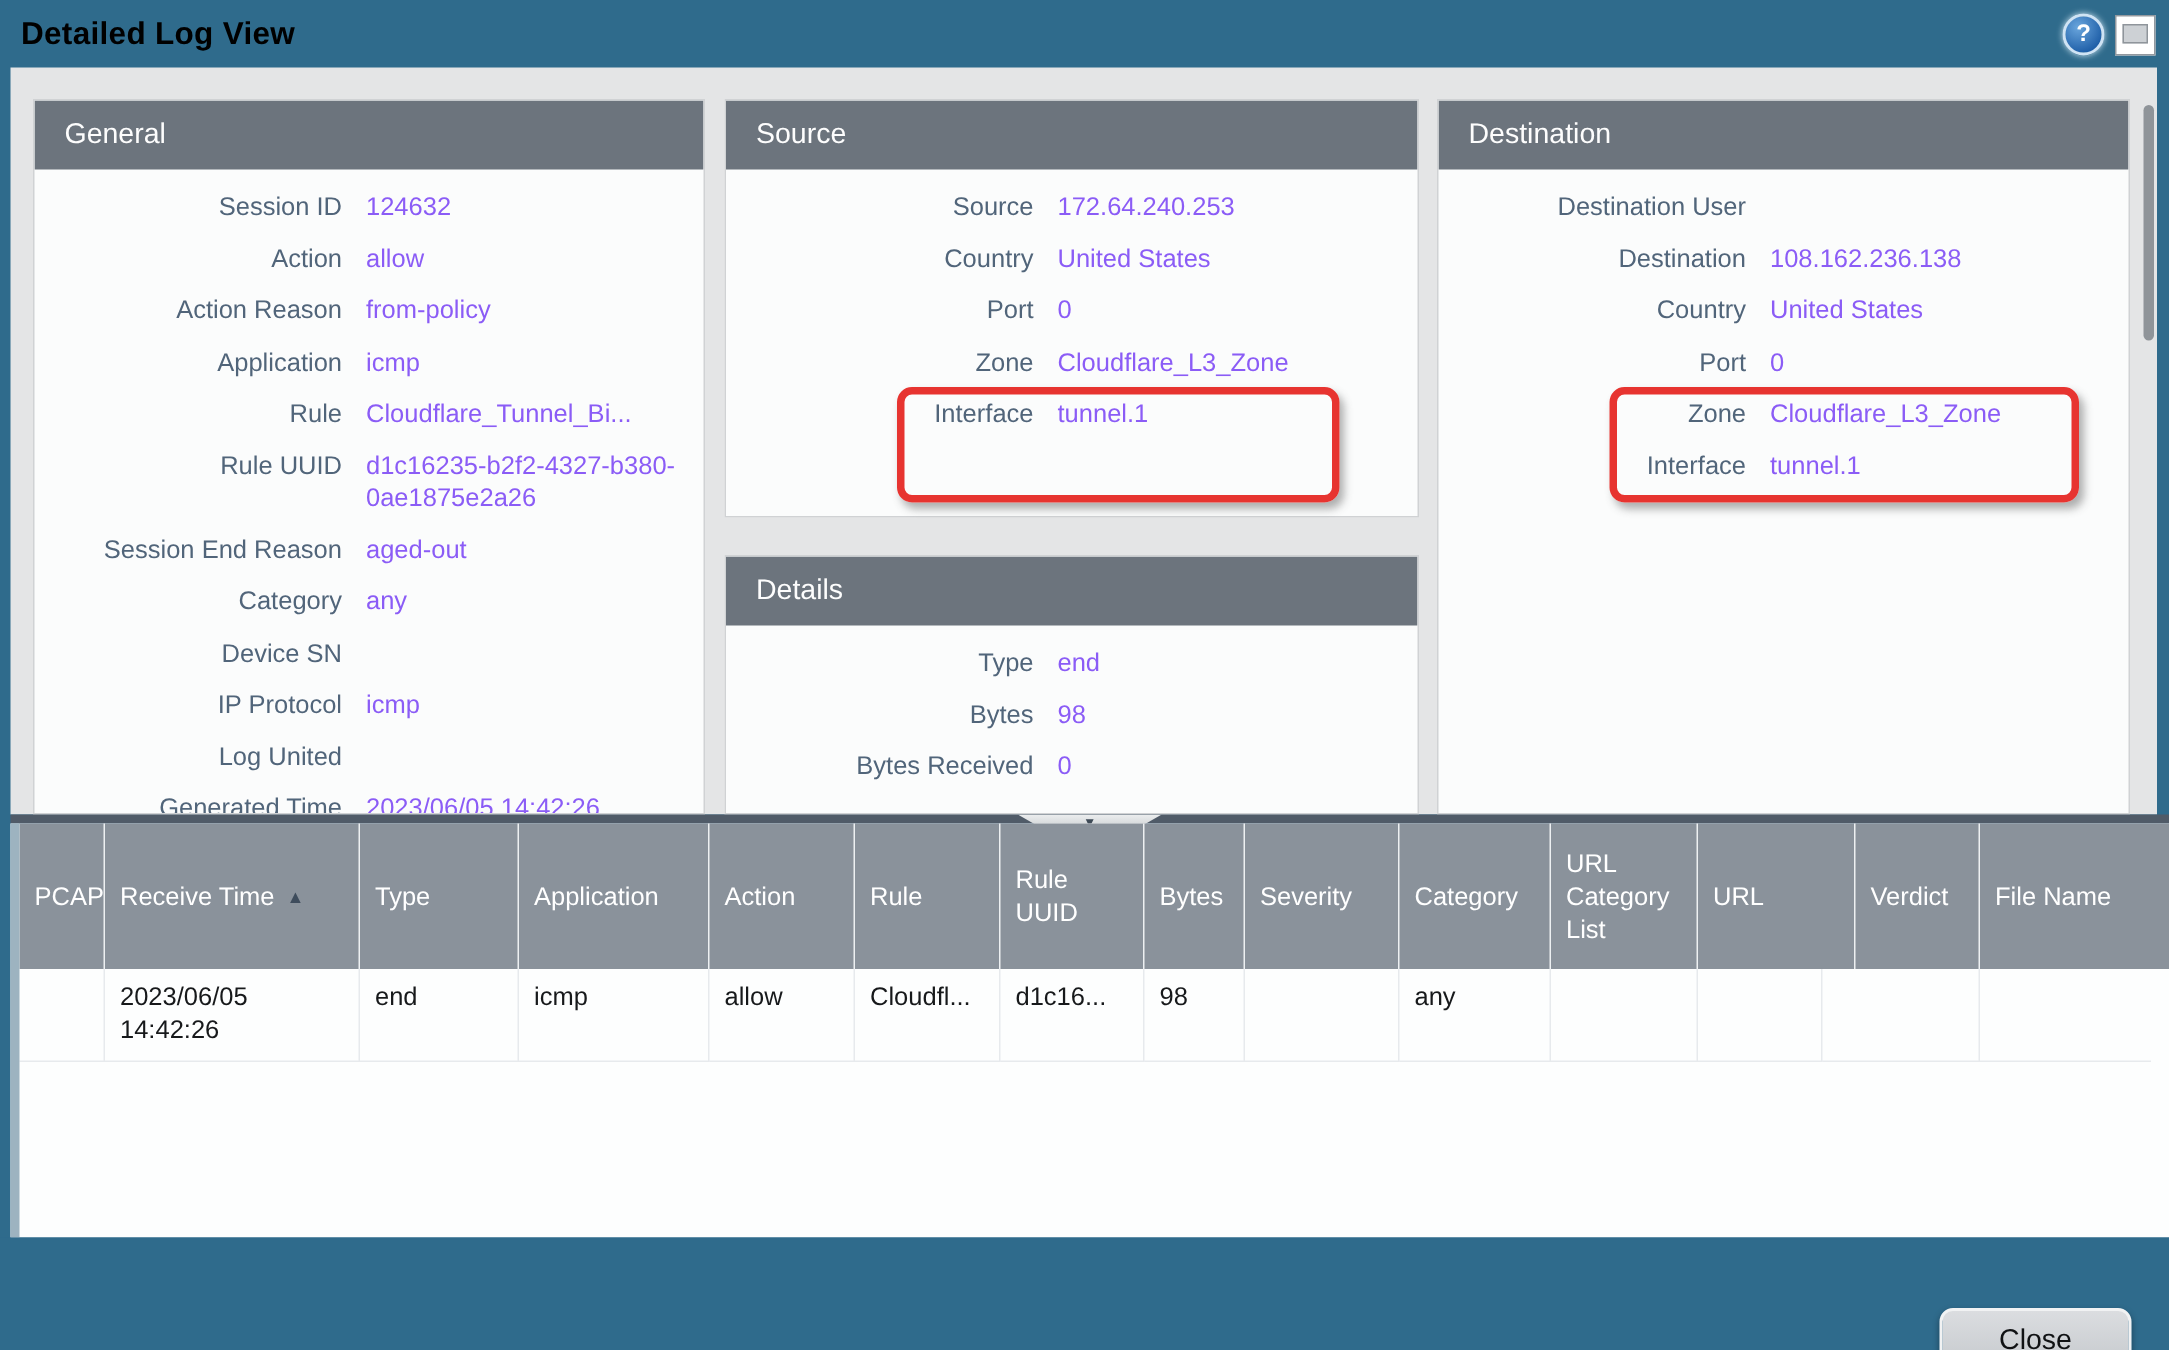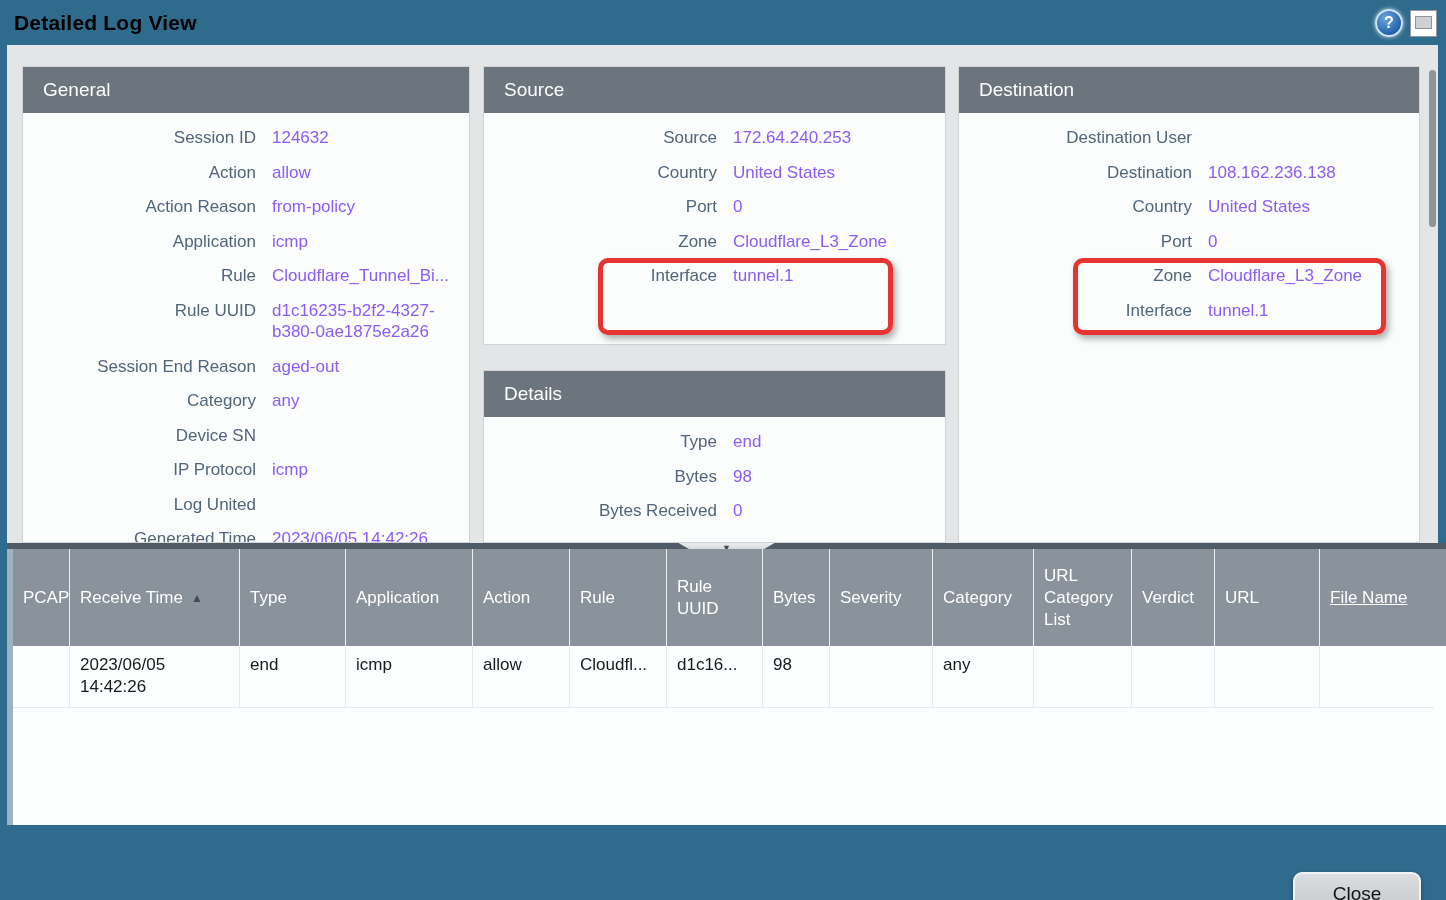--- a/index.html
+++ b/index.html
@@ -28,21 +28,21 @@
   .panel { position:absolute; background:#fbfcfc; border:1px solid #d0d2d4; overflow:hidden; }
   .panel-header { height:46px; background:#6c747d; color:#fdfdfd; font-size:19px;
                   display:flex; align-items:center; padding-left:20px; }
   .panel-body { padding-top:14px; overflow:hidden; }
 
   .panel.general     { left:15px;  top:21px;  width:448px; height:477px; }
   .panel.source      { left:476px; top:21px;  width:463px; height:279px; }
   .panel.details     { left:476px; top:325px; width:463px; height:173px; }
   .panel.destination { left:951px; top:21px;  width:462px; height:477px; }
 
-  .prow { display:flex; align-items:flex-start; height:34.5px; line-height:21px;margin-left:28px; }
+  .prow { display:flex; align-items:flex-start; height:34.5px; line-height:21px; }
   .prow.tall { height:56px; }
   .plabel { flex:none; width:205px; margin-right:16px; text-align:right;
             color:#51657a; font-size:17px; }
   .pvalue { flex:1; color:#8b5cf6; font-size:17px; white-space:nowrap; overflow:hidden; padding-right:6px; }
   .pvalue.wrap { white-space:normal; word-break:break-word; }
 
   
   .scroll-thumb { position:absolute; left:1422px; top:25px; width:7px; height:157px;
                   background:#8f9499; border-radius:4px; cursor:pointer; }
 
@@ -61,21 +61,21 @@
                      display:flex; align-items:center; justify-content:center; }
   .splitter-handle .tri { font-size:9px; color:#3e4a56; line-height:9px; }
 
   
   .table-area { position:absolute; left:7px; top:549px; width:1439px; height:276px; background:#fdfefe; }
   .left-strip { position:absolute; left:0; top:0; width:6px; height:100%; background:#9db3c0; }
   .tbl { margin-left:6px; }
   .thead { display:flex; height:97px; background:#8a929b; }
   .th { border-right:1px solid #edf0f2; color:#fff; font-size:17px; line-height:22px;
         display:flex; align-items:center; padding:6px 6px 6px 10px; cursor:pointer; }
-  .th:last-child { border-right:none;text-decoration:underline; }
+  .th:last-child { border-right:none; }
   .sort-icon { font-size:12px; color:#3e4c5c; margin-left:8px; }
   .trow { display:flex; height:62px; cursor:pointer; }
   .td { border-right:1px solid #e7eaed; border-bottom:1px solid #e7eaed;
         font-size:17px; line-height:22px; color:#17191b; padding:8px 6px 0 10px;
         overflow:hidden; }
   .td:last-child { border-right:none; }
 
   .c0{width:57px;}  .c1{width:170px;} .c2{width:106px;} .c3{width:127px;}
   .c4{width:97px;}  .c5{width:97px;}  .c6{width:96px;}  .c7{width:67px;}
   .c8{width:103px;} .c9{width:101px;} .c10{width:98px;} .c11{width:83px;}
@@ -288,25 +288,25 @@
           </div>
         <div class="th c8">
             <span>Severity</span>
           </div>
         <div class="th c9">
             <span>Category</span>
           </div>
         <div class="th c10">
             <span>URL Category List</span>
           </div>
+        <div class="th c12">
+            <span>URL</span>
+          </div>
         <div class="th c11">
             <span>Verdict</span>
-          </div>
-        <div class="th c12">
-            <span>URL</span>
           </div>
         <div class="th c13">
             <span>File Name</span>
           </div>
       </div>
       <div class="trow">
         <div class="td c0"></div>
         <div class="td c1">2023/06/05 14:42:26</div>
         <div class="td c2">end</div>
         <div class="td c3">icmp</div>

